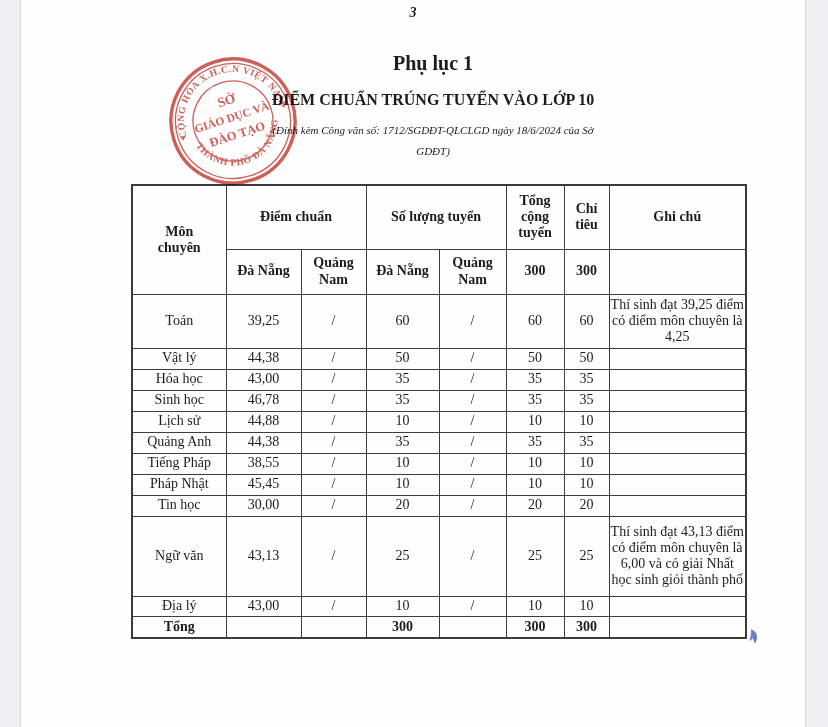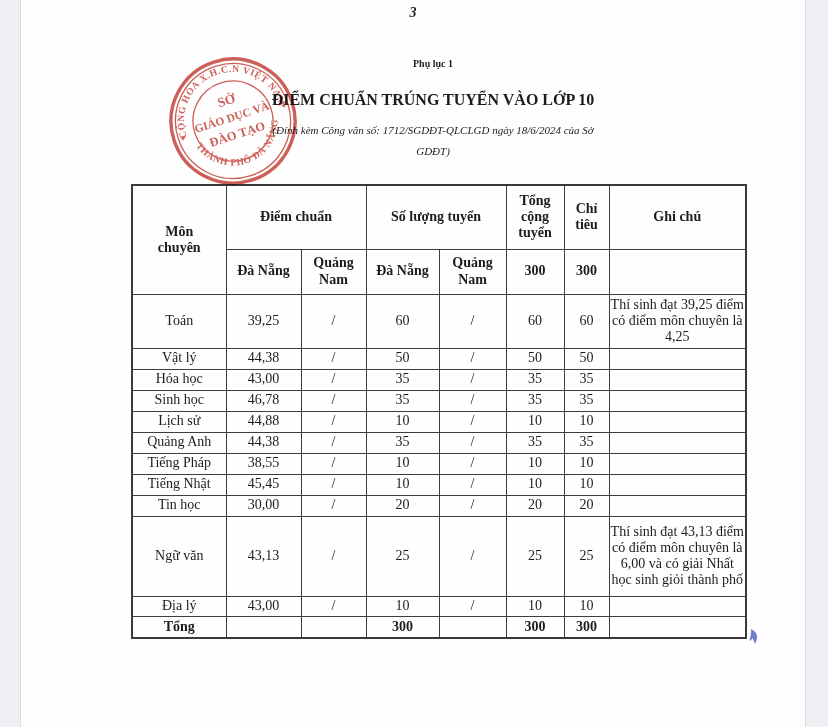--- a/index.html
+++ b/index.html
@@ -4,21 +4,21 @@
 <style>
   html,body{margin:0;padding:0;}
   body{width:828px;height:727px;overflow:hidden;background:#edeff3;
        font-family:"Liberation Serif","DejaVu Serif",serif;color:#1c1c1c;}
   .screen{position:relative;width:828px;height:727px;}
   .page{position:absolute;left:21px;top:0;width:784px;height:727px;background:#fefefe;
         box-shadow:0 0 0 1px #d9dbe0;}
   .page-number{position:absolute;top:5px;left:0;width:784px;text-align:center;
         font-weight:bold;font-style:italic;font-size:14px;}
   .heading{position:absolute;top:54px;left:48px;right:8px;text-align:center;z-index:1;}
-  .h-appendix{font-weight:bold;font-size:10px;line-height:19px;}
+  .h-appendix{font-weight:bold;font-size:20px;line-height:19px;}
   .h-title1{font-weight:bold;font-size:16px;line-height:20px;margin-top:17px;}
   .h-title2{font-weight:bold;font-size:17px;line-height:21px;}
   .h-sub{font-style:italic;font-size:11px;line-height:21px;margin-top:10px;text-align:center;}
   .stamp-wrap{position:absolute;left:127px;top:36px;width:170px;height:170px;z-index:2;
         mix-blend-mode:multiply;opacity:.82;}
   .scores{position:absolute;left:110px;top:184px;z-index:1;}
   table.t{border-collapse:collapse;table-layout:fixed;width:614px;background:transparent;}
   table.t td{border:1.5px solid #3d3d3d;padding:0;text-align:center;vertical-align:middle;
         font-size:14px;line-height:1.15;overflow:hidden;}
   table.t{border:2px solid #3a3a3a;}
@@ -168,21 +168,21 @@
             <td class="subj">Tiếng Pháp</td>
             <td>38,55</td>
             <td>/</td>
             <td>10</td>
             <td>/</td>
             <td>10</td>
             <td>10</td>
             <td class="note"></td>
           </tr>
           <tr style="height:21px">
-            <td class="subj">Tiếng Nhật</td>
+            <td class="subj">Pháp Nhật</td>
             <td>45,45</td>
             <td>/</td>
             <td>10</td>
             <td>/</td>
             <td>10</td>
             <td>10</td>
             <td class="note"></td>
           </tr>
           <tr style="height:21px">
             <td class="subj">Tin học</td>

